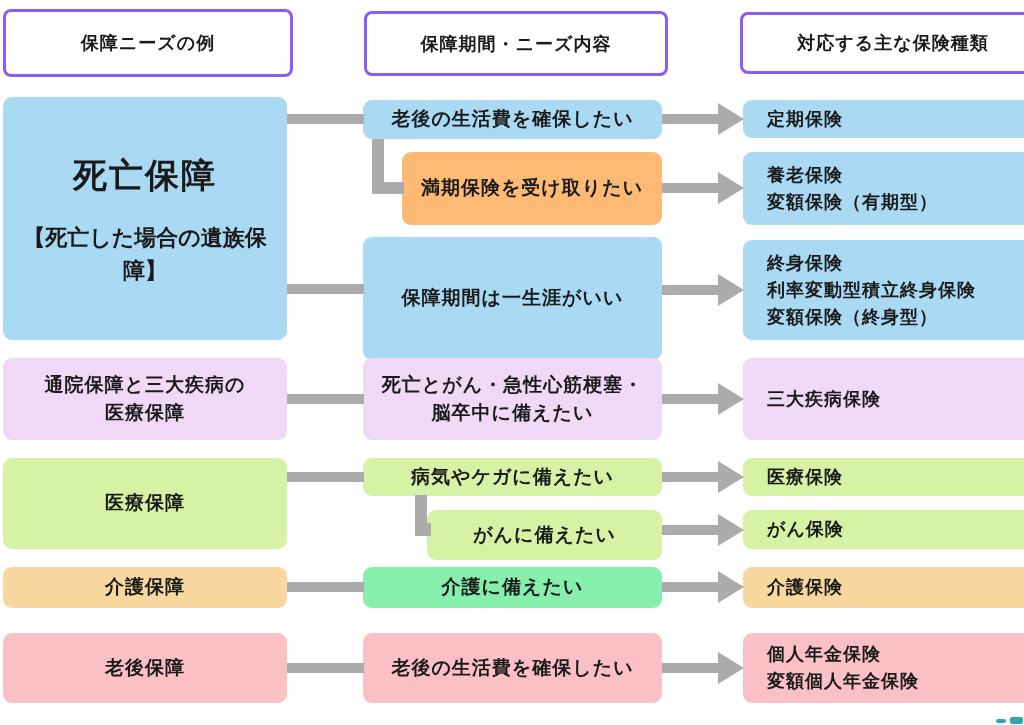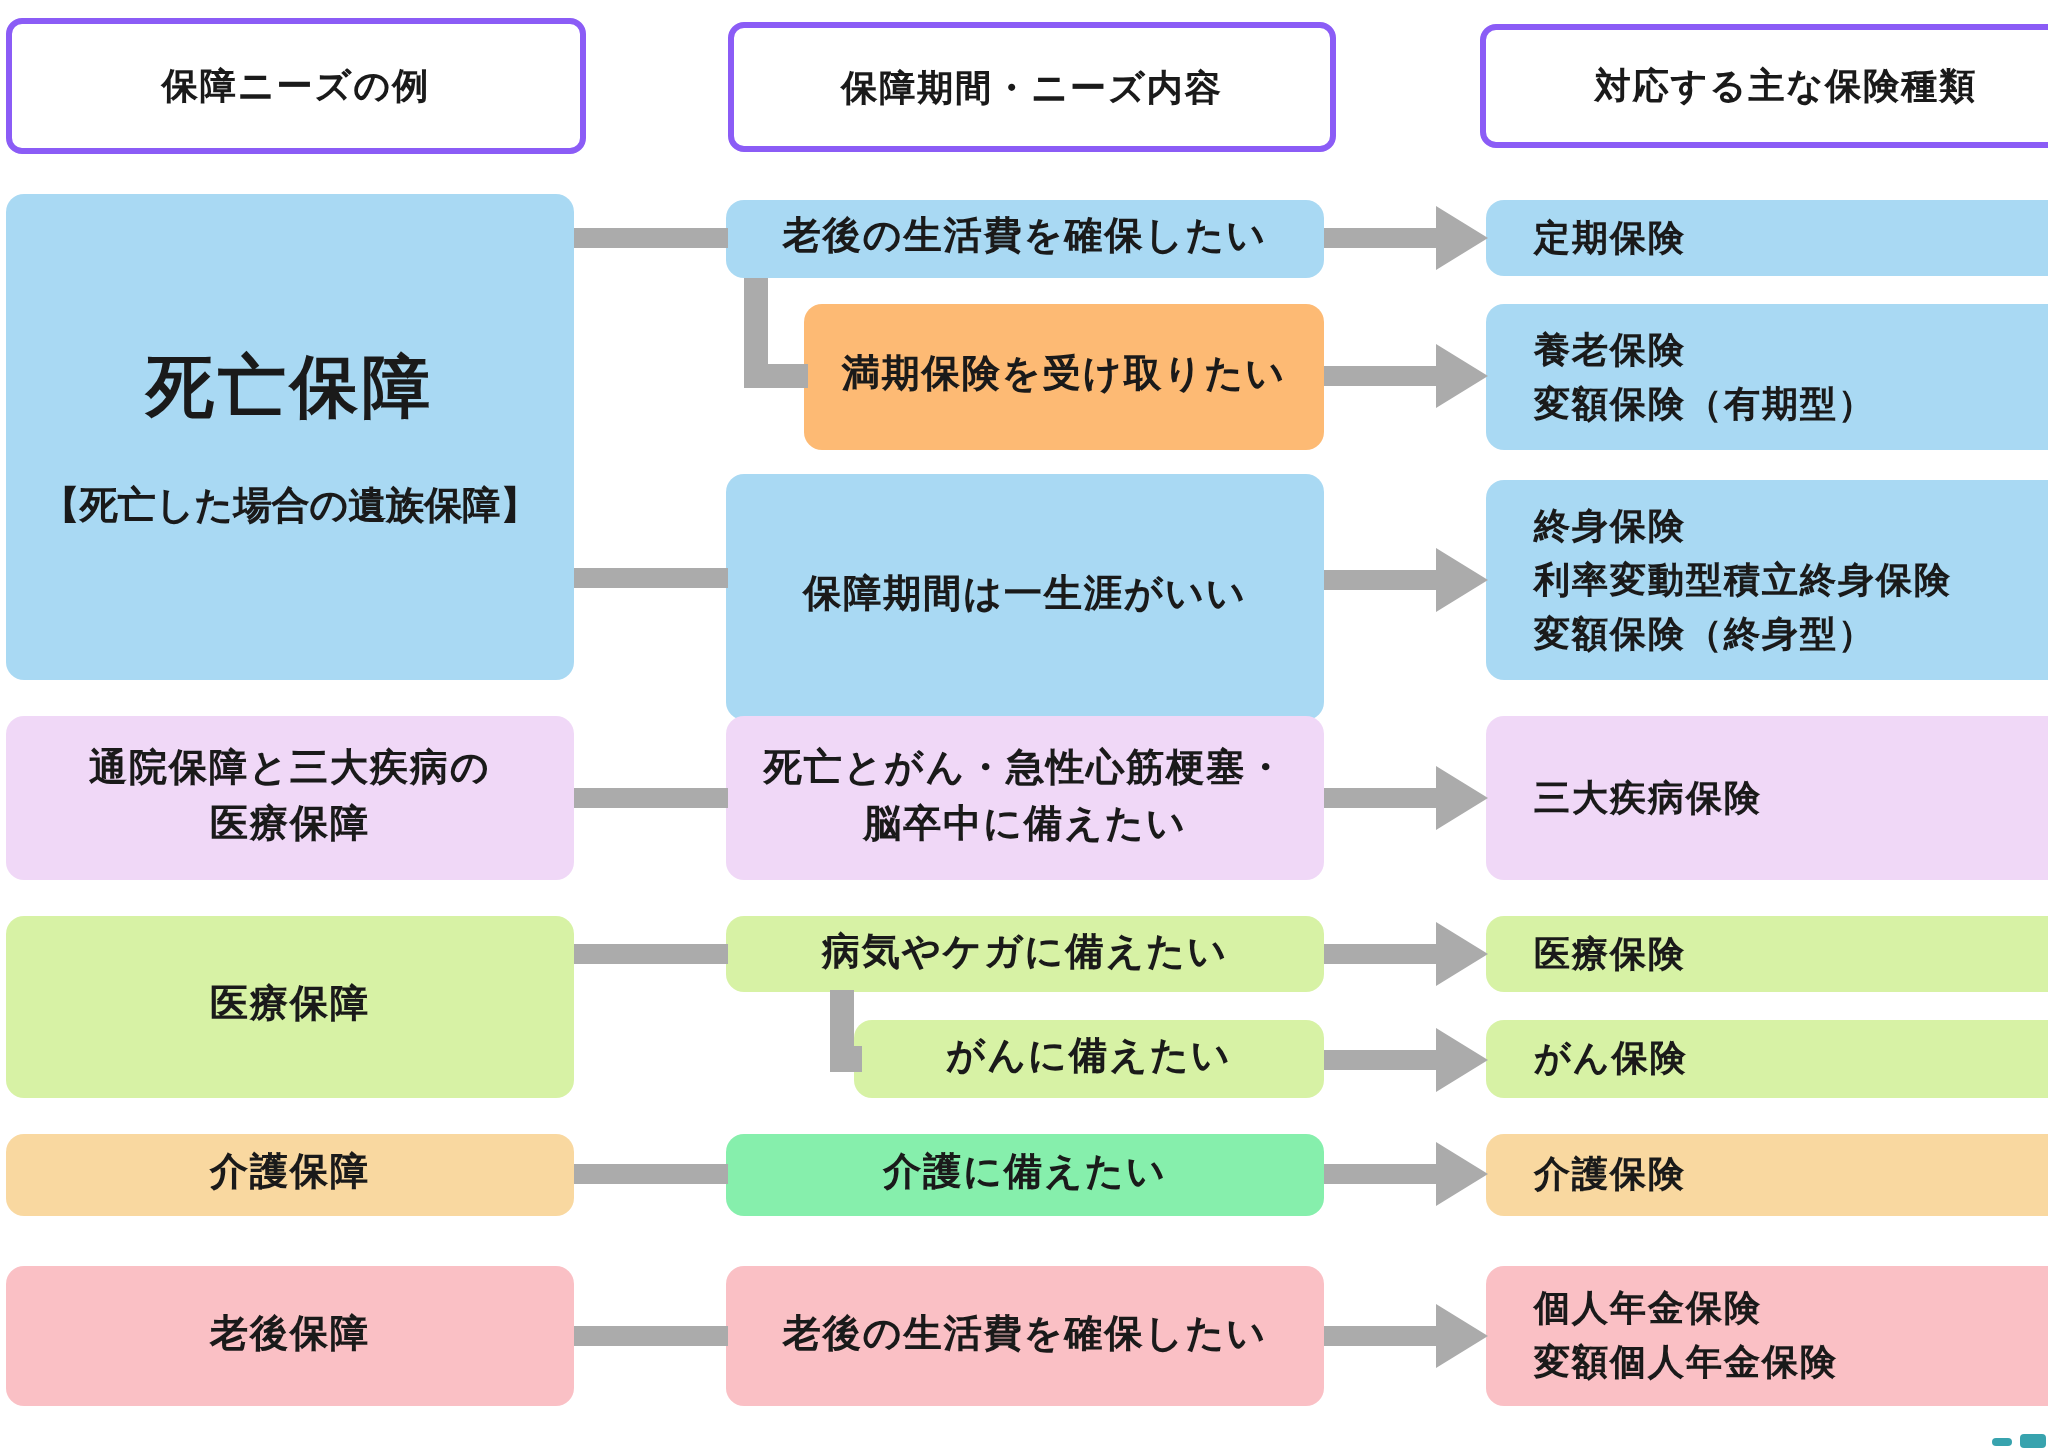--- a/index.html
+++ b/index.html
@@ -16,21 +16,21 @@
   }
   .box{
     position:absolute;border-radius:9px;
     display:flex;align-items:center;justify-content:center;
     font-size:19px;text-align:center;white-space:pre-line;line-height:1.5;
     letter-spacing:1px;box-sizing:border-box;
   }
   .box.la{justify-content:flex-start;text-align:left;padding-left:24px;font-size:18px;}
   .box.colstack{flex-direction:column;}
   .need-title{font-size:34px;letter-spacing:2px;}
-  .need-sub{font-size:19px;margin-top:20px;letter-spacing:0;}
+  .need-sub{font-size:22px;margin-top:20px;letter-spacing:0;}
   .conn{position:absolute;background:#ababab;}
   .ahead{
     position:absolute;width:0;height:0;
     border-top:16px solid transparent;border-bottom:16px solid transparent;
     border-left:26px solid #ababab;
   }
   .wm{position:absolute;background:#38a3ae;border-radius:2px;}
 </style>
 </head>
 <body>
@@ -58,21 +58,21 @@
 変額保険（終身型）</div>
 
   <div class="box" style="left: 3px; top: 358px; width: 284px; height: 82px; background-color: rgb(240, 216, 247);">通院保障と三大疾病の
 医療保障</div>
   <div class="box" style="left: 363px; top: 358px; width: 299px; height: 82px; background-color: rgb(240, 216, 247);">死亡とがん・急性心筋梗塞・
 脳卒中に備えたい</div>
   <div class="box la" style="left: 743px; top: 358px; width: 290px; height: 82px; background-color: rgb(240, 216, 247);">三大疾病保険</div>
 
   <div class="box" style="left: 3px; top: 458px; width: 284px; height: 91px; background-color: rgb(215, 242, 165);">医療保障</div>
   <div class="box" style="left: 363px; top: 458px; width: 299px; height: 38px; background-color: rgb(215, 242, 165);">病気やケガに備えたい</div>
-  <div class="box" style="left: 427px; top: 510px; width: 235px; height: 39px; background-color: rgb(215, 242, 165);">がんに備えたい</div>
+  <div class="box" style="left: 427px; top: 510px; width: 235px; height: 50px; background-color: rgb(215, 242, 165);">がんに備えたい</div>
   <div class="box la" style="left: 743px; top: 458px; width: 290px; height: 38px; background-color: rgb(215, 242, 165);">医療保険</div>
   <div class="box la" style="left: 743px; top: 510px; width: 290px; height: 39px; background-color: rgb(215, 242, 165);">がん保険</div>
 
   <div class="box" style="left: 3px; top: 567px; width: 284px; height: 41px; background-color: rgb(249, 216, 160);">介護保障</div>
   <div class="box" style="left: 363px; top: 567px; width: 299px; height: 41px; background-color: #86efac;">介護に備えたい</div>
   <div class="box la" style="left: 743px; top: 567px; width: 290px; height: 41px; background-color: rgb(249, 216, 160);">介護保険</div>
 
   <div class="box" style="left: 3px; top: 633px; width: 284px; height: 70px; background-color: rgb(250, 192, 197);">老後保障</div>
   <div class="box" style="left: 363px; top: 633px; width: 299px; height: 70px; background-color: rgb(250, 192, 197);">老後の生活費を確保したい</div>
   <div class="box la" style="left: 743px; top: 633px; width: 290px; height: 70px; background-color: rgb(250, 192, 197);">個人年金保険

